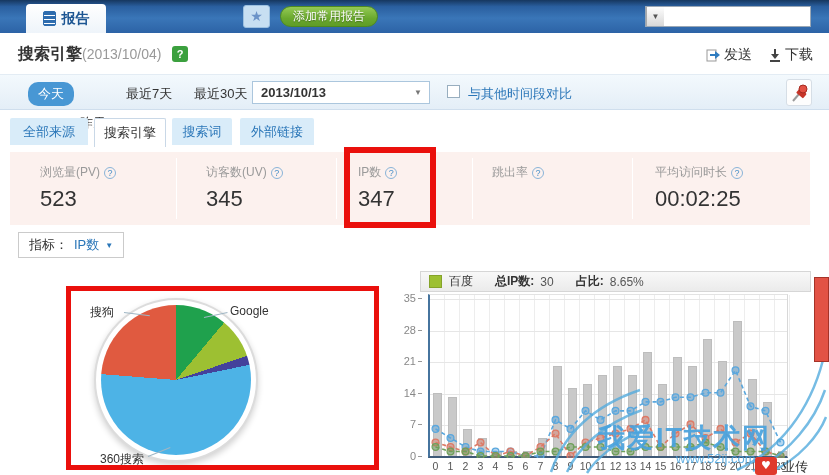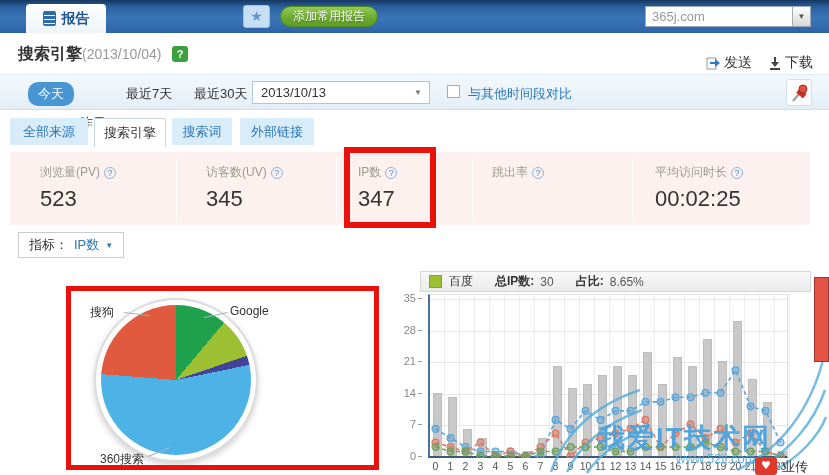--- a/index.html
+++ b/index.html
@@ -35,33 +35,33 @@
     border:1px solid #9aa7b5; display:flex; cursor:pointer; }
   .site-select .val { flex:1; font-size:13px; color:#999; padding:2px 0 0 6px; }
   .site-select .dd-btn { width:18px; background:linear-gradient(180deg,#fdfdfd,#d8d8d8);
     border-left:1px solid #aaa; color:#555; font-size:8px; line-height:19px; text-align:center; }
 
   
   .page-title { position:absolute; left:18px; top:44px; font-size:16px; font-weight:bold; color:#333; }
   .page-title .date { font-weight:normal; font-size:14px; color:#999; }
   .help-badge { position:absolute; left:172px; top:46px; width:16px; height:16px; background:#3ba03e;
     border-radius:3px; color:#fff; font-size:11px; font-weight:bold; text-align:center; line-height:16px; }
-  .hdr-link { position:absolute; top:54px; display:flex; align-items:center; gap:3px; font-size:14px;
+  .hdr-link { position:absolute; top:46px; display:flex; align-items:center; gap:3px; font-size:14px;
     color:#333; cursor:pointer; }
   .hdr-send { left:706px; } .hdr-dl { left:768px; }
 
   
   .filterbar { position:absolute; left:0; top:74px; width:829px; height:36px;
     background:linear-gradient(180deg,#f3f9fd,#e4eef7); border-top:1px solid #e3ecf4; border-bottom:1px solid #cfdeed; }
   .f-today { position:absolute; left:28px; top:7px; padding:3px 10px; background:#4897d4; color:#fff;
     font-size:13px; border-radius:10px; cursor:pointer; }
   .f-link { position:absolute; top:10px; font-size:13px; color:#333; cursor:pointer; }
   .f-yday { left:80px;margin-top:29px; } .f-7d { left:126px; } .f-30d { left:194px; }
   .date-select { position:absolute; left:252px; top:6px; width:178px; height:23px; background:#fff;
-    border:1px solid #abc6dd; display:flex; align-items:center; cursor:pointer; }
+    border:1px solid #abc6dd; display:flex; align-items:center; cursor:pointer;font-weight:bold; }
   .date-select .val { flex:1; font-size:13px; color:#333; padding-left:8px; }
   .date-select .caret { color:#777; font-size:8px; padding-right:7px; }
   .cmp-box { position:absolute; left:447px; top:10px; width:13px; height:13px; background:#fff;
     border:1px solid #98aebf; cursor:pointer; }
   .cmp-lbl { position:absolute; left:468px; top:10px; font-size:13px; color:#2a76b8; cursor:pointer; }
   .pin-btn { position:absolute; left:786px; top:4px; width:26px; height:27px; background:#fdfdfd;
     border:1px solid #d6dee6; border-radius:3px; cursor:pointer; display:flex; align-items:center; justify-content:center; }
 
   
   .srctabs { position:absolute; left:0; top:118px; width:829px; height:30px; }
@@ -143,21 +143,20 @@
   <div class="topbar">
     <div class="tab-report">
       <span class="doc-ico"></span>
       <span class="lbl">报告</span>
     </div>
     <div class="star-btn">
       <span>★</span>
     </div>
     <div class="add-report-btn">添加常用报告</div>
     <div class="site-select">
-      <span class="val">365j.com</span>
       <span class="dd-btn">▼</span>
     </div>
   </div>
 
   <div class="page-title">
     <span>搜索引擎</span><span class="date">(2013/10/04)</span>
   </div>
   <div class="help-badge">?</div>
   <div class="hdr-link hdr-send">
     <svg width="15" height="14">

